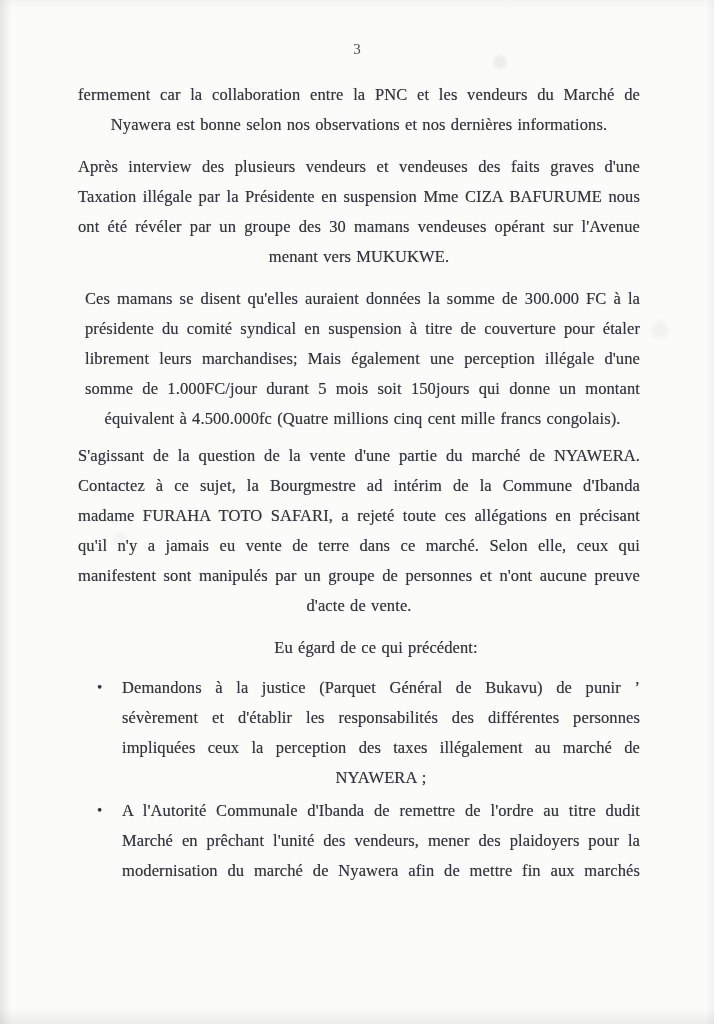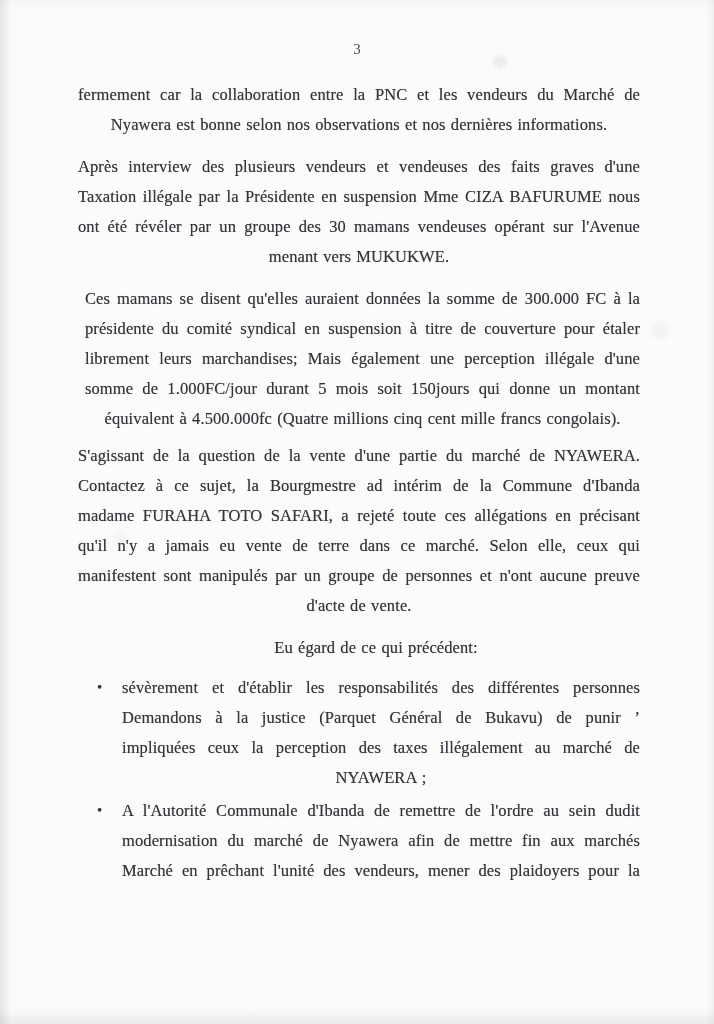--- a/index.html
+++ b/index.html
@@ -107,25 +107,25 @@
         <div class="line just">madame FURAHA TOTO SAFARI, a rejeté toute ces allégations en précisant</div>
         <div class="line just">qu'il n'y a jamais eu vente de terre dans ce marché. Selon elle, ceux qui</div>
         <div class="line just">manifestent sont manipulés par un groupe de personnes et n'ont aucune preuve</div>
         <div class="line">d'acte de vente.</div>
       </div>
       <div class="block heading">
         <div class="line">Eu égard  de ce qui précédent:</div>
       </div>
       <div class="block bullet">
         <span class="marker">•</span>
+        <div class="line just">Demandons à la justice (Parquet Général de Bukavu) de punir ’</div>
         <div class="line just">sévèrement et d'établir les responsabilités des différentes personnes</div>
-        <div class="line just">Demandons à la justice (Parquet Général de Bukavu) de punir ’</div>
         <div class="line just">impliquées ceux la perception des taxes illégalement au marché de</div>
         <div class="line">NYAWERA ;</div>
       </div>
       <div class="block bullet">
         <span class="marker">•</span>
-        <div class="line just">A l'Autorité Communale d'Ibanda de remettre de l'ordre au sein dudit</div>
+        <div class="line just">A l'Autorité Communale d'Ibanda de remettre de l'ordre au titre dudit</div>
+        <div class="line just">Marché en prêchant l'unité des vendeurs, mener des plaidoyers pour la</div>
         <div class="line just">modernisation du marché de Nyawera afin de mettre fin aux marchés</div>
-        <div class="line just">Marché en prêchant l'unité des vendeurs, mener des plaidoyers pour la</div>
       </div>
     </div>
 </div>
 
 </body></html>

